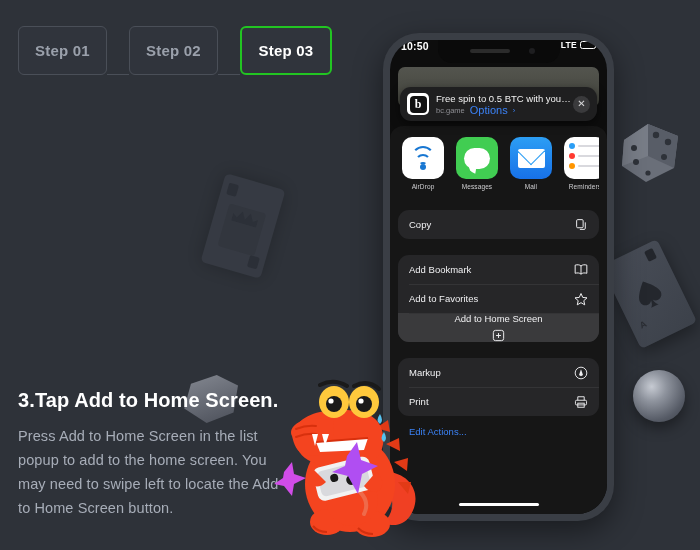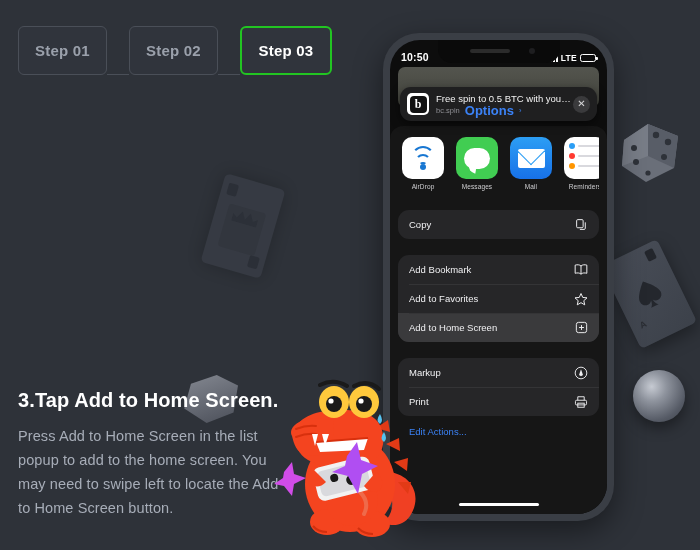--- a/index.html
+++ b/index.html
@@ -152,21 +152,21 @@
   #notch .speaker {
     position:absolute; left:32px; top:9px; width:40px; height:4px;
     background:#2b2b2b; border-radius:2px;
   }
   #notch .cam {
     position:absolute; right:25px; top:8px; width:6px; height:6px;
     background:#1e1e20; border-radius:50%;
   }
   #statusbar {
     position:absolute; left:0; top:0; width:100%; height:23px;
-    display:flex; align-items:flex-end; justify-content:space-between;
+    display:flex; align-items:flex-start; justify-content:space-between;
     padding: 0 11px; z-index:5;
     color:#ffffff;
   }
   #status-time { font-size: 10.5px; font-weight: 700; letter-spacing:.2px; }
   #status-right { display:flex; align-items:center; gap: 3px; }
   #status-right .sig { display:flex; align-items:flex-end; gap:1px; height:8px; }
   #status-right .sig i { width:2px; background:#fff; display:block; border-radius:.5px; }
   #status-right .sig i:nth-child(1){height:3px}
   #status-right .sig i:nth-child(2){height:4.5px}
   #status-right .sig i:nth-child(3){height:6px}
@@ -211,21 +211,21 @@
     display:flex;align-items:center;justify-content:center;
     font-family:"Liberation Serif", serif;
   }
   #notif-text { flex:1; min-width:0; margin-left:7px; }
   #notif-title {
     color:#f2f2f2; font-size:9.5px; white-space:nowrap; overflow:hidden; text-overflow:ellipsis;
     line-height: 12px;
   }
   #notif-sub { display:flex; align-items:center; gap:5px; line-height:11px; }
   #notif-source { color:#8e8e93; font-size:7.5px; }
-  #notif-options { color:#3b82f6; font-size:13px;font-weight:bold; }
+  #notif-options { color:#3b82f6; font-size:11px; }
   #notif-arrow { color:#3b82f6; font-size:7.5px; }
   #notif-close {
     width:17px;height:17px;border-radius:50%;background:#3a3a3c;
     display:flex;align-items:center;justify-content:center;flex:0 0 auto;
     color:#d6d6d8; font-size:10px; line-height:1;
   }
 
   
   #share-sheet {
     position: absolute; left: 0; right: 0; top: 86px; bottom: 0;
@@ -288,21 +288,21 @@
     height: 29px;
     display:flex; align-items:center; justify-content:space-between;
     padding: 0 11px;
     color:#f0f0f2;
     font-size: 9.5px;
     position: relative;
   }
   .list-row + .list-row::before {
     content:''; position:absolute; left:11px; right:0; top:0; height:1px; background:#343436;
   }
-  .list-row.highlight { background:#3a3a3c; }
+  .list-row.highlight { background:#3a3a3c;flex-direction:column; }
   .list-row .row-icon { width:14px; height:14px; color:#f0f0f2; display:flex; align-items:center; justify-content:center; }
   #edit-actions {
     color:#3b82f6; font-size:9.5px; padding: 10px 0 0 11px;
   }
   #home-indicator {
     position:absolute; left:50%; bottom:8px; transform:translateX(-50%);
     width: 80px; height: 3.5px; background:#ffffff; border-radius:2px;
   }
 
   
@@ -392,21 +392,21 @@
 
       <div id="web-bg"></div>
 
       <div id="notif">
         <div id="notif-app-icon">
           <span class="b">b</span>
         </div>
         <div id="notif-text">
           <div id="notif-title">Free spin to 0.5 BTC with your luck</div>
           <div id="notif-sub">
-            <span id="notif-source">bc.spin</span>
+            <span id="notif-source">bc.game</span>
             <span id="notif-options">Options</span>
             <span id="notif-arrow">›</span>
           </div>
         </div>
         <div id="notif-close">✕</div>
       </div>
 
       <div id="share-sheet">
 
         <div id="app-row">

